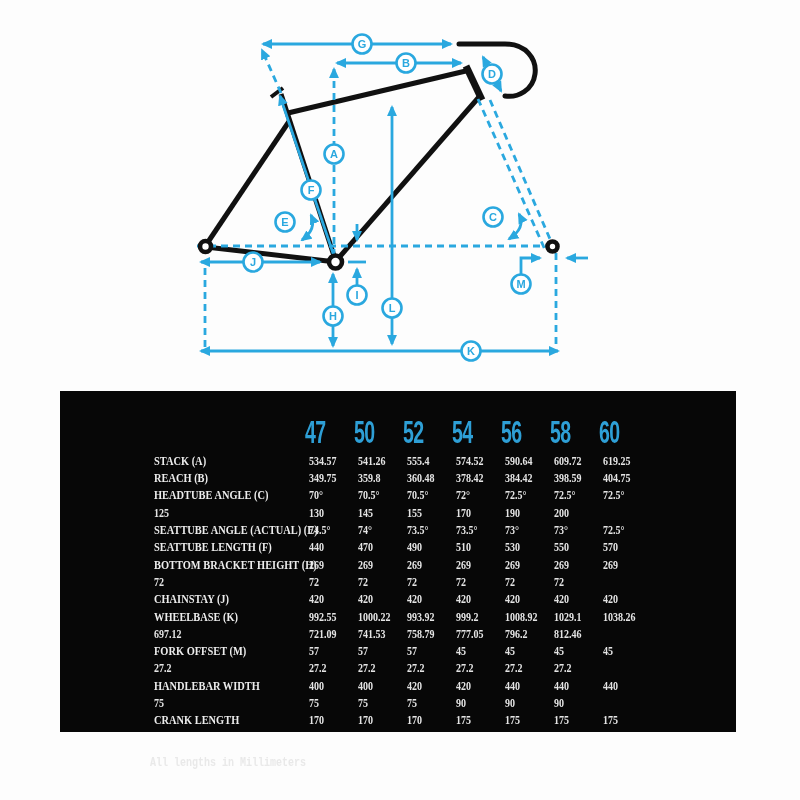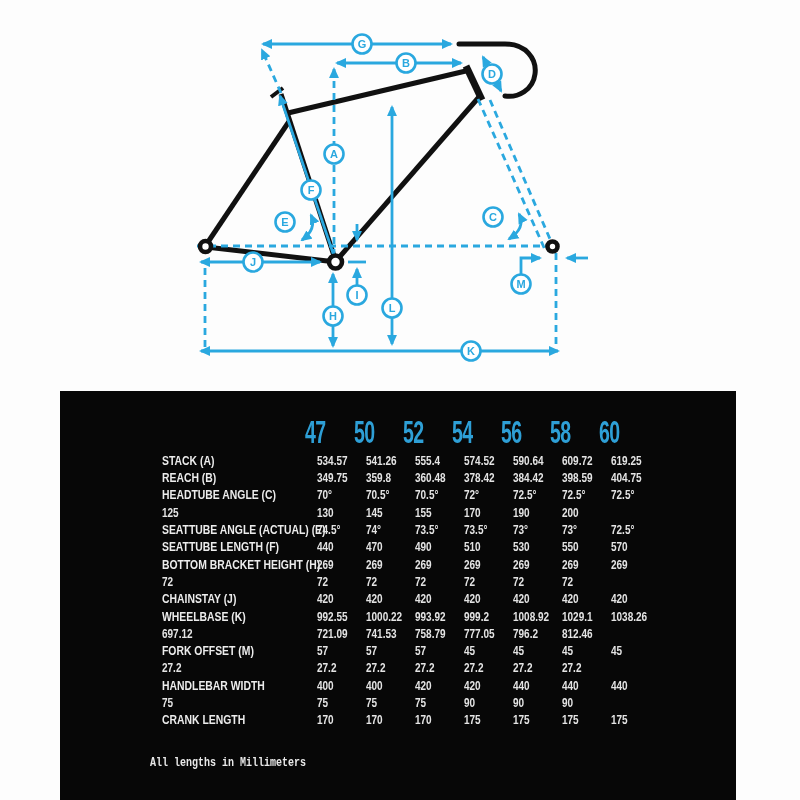--- a/index.html
+++ b/index.html
@@ -15,29 +15,29 @@
   .frm-thin  { stroke:var(--frame); stroke-width:4; fill:none; }
   .hub  { fill:#fff; stroke:var(--frame); stroke-width:4.6; }
   .cy   { stroke:var(--accent); stroke-width:2.8; fill:none; }
   .cyd  { stroke:var(--accent); stroke-width:2.8; fill:none; stroke-dasharray:7 5; }
   .badge circle { fill:#fff; stroke:var(--accent); stroke-width:2.6; }
   .badge text { fill:var(--accent); font:bold 11px "Liberation Sans","DejaVu Sans",sans-serif;
                 text-anchor:middle; }
   #arw path { fill:var(--accent); }
 
   
-  .panel { position:absolute; left:60px; top:391px; width:676px; height:409px;
+  .panel { position:absolute; left:60px; top:391px; width:676px; height:341px;
            background:var(--panel); }
   .grid-row { display:grid; grid-template-columns:155px repeat(7,49px);
               padding-left:90px; align-items:center; }
   .header-row { position:absolute; top:27px; left:0; right:0; height:30px; }
   .hdr { display:inline-block; transform:scale(0.63,1); transform-origin:0 50%;
          font-size:31px; font-weight:bold; line-height:30px; color:var(--hdr);
          white-space:nowrap; letter-spacing:-1px; }
-  #body-rows { position:absolute; top:59.9px; left:12px; right:0; }
+  #body-rows { position:absolute; top:59.9px; left:4px; right:0;font-family:Liberation Serif, serif; }
   #body-rows .grid-row { height:17.3px; }
   .cnd { display:inline-block; transform:scale(0.8,1); transform-origin:0 50%;
          white-space:nowrap; }
   .lbl { font-size:13px; font-weight:bold; color:var(--txt); }
   .val { font-size:12.5px; font-weight:bold; color:#e4e4e4; }
   .footnote { position:absolute; left:90px; top:362px;font-family:Liberation Mono, monospace; }
   .footnote .cnd { font-size:12.5px; font-weight:bold; color:#e9e9e9; }
 </style>
 </head>
 <body>

